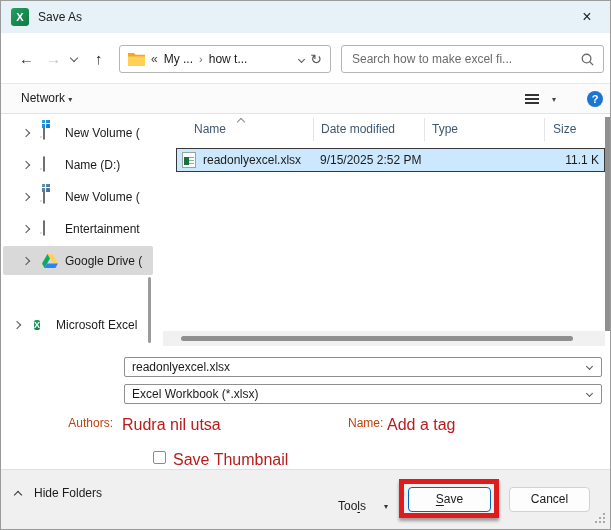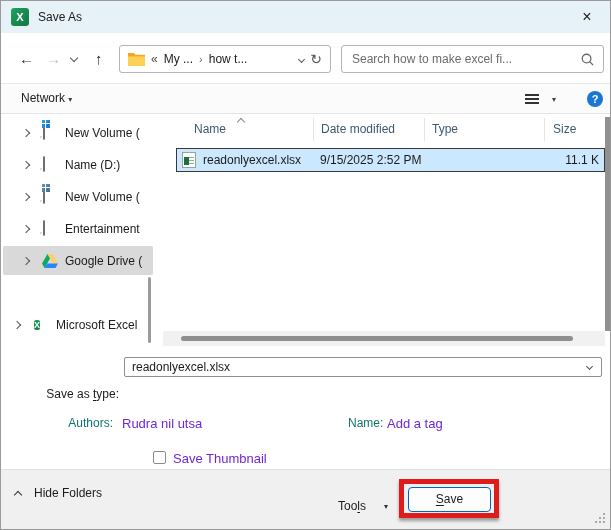--- a/index.html
+++ b/index.html
@@ -74,22 +74,22 @@
   .hscroll-track { position:absolute; left:162px; top:330px; width:442px; height:15px; background:#f1f1f1; }
   .hscroll-thumb { position:absolute; left:18px; top:5px; width:392px; height:5px; background:#8f8f8f; border-radius:3px; }
   .vscroll { position:absolute; left:604px; top:116px; width:6px; height:214px; background:#909090; }
 
   
   .f-label { position:absolute; font-size:12px; color:#1b1b1b; text-align:right; }
   .mn { text-decoration:underline; text-underline-offset:2px; }
   .combo { position:absolute; left:123px; width:478px; height:20px; border:1px solid #8f8f8f; border-radius:2px;
            background:#fff; font-size:12px; line-height:18px; padding-left:7px; }
   .combo .chev { position:absolute; right:9px; top:6px; width:5px; height:5px; }
-  .gray-label { position:absolute; font-size:12px; color:#0f766e; }
-  .blue-link { position:absolute; font-size:13px; color:#6d28d9; white-space:nowrap; }
+  .gray-label { position:absolute; font-size:12px; color:#c2410c; }
+  .blue-link { position:absolute; font-size:16px; color:#b91c1c; white-space:nowrap; }
   .checkbox { position:absolute; left:152px; top:450px; width:13px; height:13px; border:1px solid #8a8a8a;
               border-radius:2px; background:#fff; }
 
   
   .footer { position:absolute; left:0; top:468px; width:100%; height:62px; background:#f0f0f0; border-top:1px solid #e0e0e0; }
   .hide-folders { position:absolute; left:14px; top:24px; }
   .hf-label { position:absolute; left:19px; top:-8px; font-size:12px; color:#1b1b1b; white-space:nowrap; }
   .tools { position:absolute; left:337px; top:29px; font-size:12px; }
   .tools-tri { position:absolute; left:46px; top:3px; font-size:8px; color:#333; }
   .red-box { position:absolute; left:398px; top:478px; width:100px; height:39px; border:5px solid #e01b1b;
@@ -209,22 +209,23 @@
   <div class="hscroll-track">
     <div class="hscroll-thumb"></div>
   </div>
   <div class="vscroll"></div>
 
   <div class="combo" style="top:356px;">
     <span>readonlyexcel.xlsx</span>
     <span class="chev down"></span>
   </div>
 
-  <div class="f-label" style="left:20px; top:386px; width:98px;">
-    <span>Save as </span><span class="mn">t</span><span>ype:</span>
+  <div class="combo" style="top:383px;">
+    <span>Excel Workbook (*.xlsx)</span>
+    <span class="chev down"></span>
   </div>
 
   <div class="gray-label" style="left:20px; top:415px; width:92px; text-align:right;">Authors:</div>
   <div class="blue-link" style="left:121px; top:415px;">Rudra nil utsa</div>
   <div class="gray-label" style="left:347px; top:415px;">Name:</div>
   <div class="blue-link" style="left:386px; top:415px;">Add a tag</div>
 
   <div class="checkbox"></div>
   <div class="blue-link" style="left:172px; top:450px;">Save Thumbnail</div>
 
@@ -236,15 +237,16 @@
     <div class="tools">
       <span>Too</span><span class="mn">l</span><span>s</span>
       <span class="tools-tri">▾</span>
     </div>
   </div>
 
   <div class="red-box"></div>
   <div class="btn save">
     <span class="mn">S</span><span>ave</span>
   </div>
+  <div class="btn cancel">Cancel</div>
   <div class="grip"></div>
 
 </div>
 
 </body></html>

